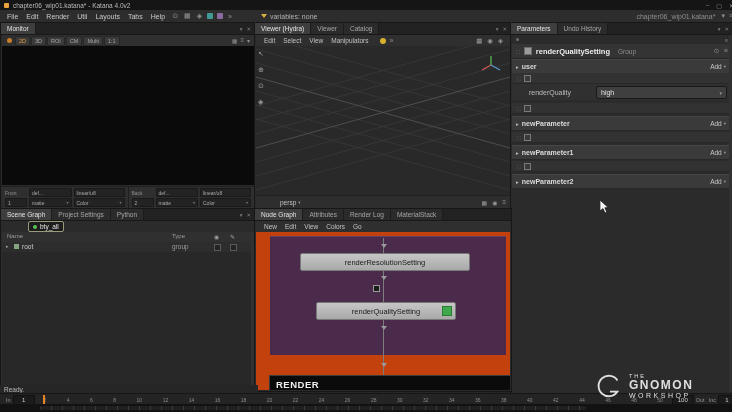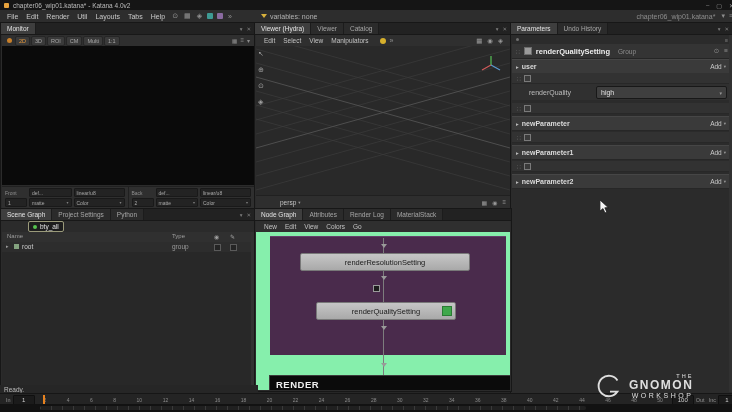--- a/index.html
+++ b/index.html
@@ -46,21 +46,21 @@
   .viewer-canvas{position:absolute;left:1px;right:1px;top:23px;bottom:13px;background:#292929;overflow:hidden;}
   .grid{position:absolute;left:0;top:0;}
   .vtools{position:absolute;left:2px;top:4px;display:flex;flex-direction:column;gap:8px;color:#9f9f9f;font-size:7px;z-index:2;}
   .axis{position:absolute;right:8px;top:8px;}
   .viewer-bottom{position:absolute;left:1px;right:1px;bottom:1px;height:12px;background:#2e2e2e;border-top:1px solid #202020;display:flex;align-items:center;font-size:6.5px;color:#c5c5c5;}
   .cam-dd{display:flex;align-items:center;gap:2px;margin-left:24px;}
   .cam-dd .caret{font-size:4.5px;color:#9a9a9a;}
   .vb-end{margin-left:auto;display:flex;gap:5px;color:#9a9a9a;padding-right:4px;font-size:6px;}
   
   .ng-menu{position:absolute;left:1px;right:1px;top:12px;height:11px;background:#2f2f2f;border-bottom:1px solid #202020;display:flex;align-items:center;font-size:6.5px;color:#c3c3c3;padding:0 4px;}
-  .ng-canvas{position:absolute;left:1px;right:1px;top:23px;bottom:1px;background:#86efac;overflow:hidden;text-align:center;}
+  .ng-canvas{position:absolute;left:1px;right:1px;top:23px;bottom:1px;background:#c2410c;overflow:hidden;text-align:center;}
   .backdrop{position:absolute;left:14px;top:4px;width:236px;height:118px;background:#4a2b4c;border-top:1px solid #64406a;}
   .vline{position:absolute;left:127px;top:6px;width:1px;height:152px;background:#7d7d7d;}
   .arrow-down{position:absolute;width:0;height:0;border-left:3px solid transparent;border-right:3px solid transparent;border-top:4px solid #9a9a9a;left:125px;}
   .conn-sq{position:absolute;left:117px;top:53px;width:5px;height:5px;border:1px solid #9a9a9a;background:#1d1d1d;}
   .gnode{position:absolute;height:16px;background:linear-gradient(#c6c6c6,#a9a9a9);border:1px solid #787878;border-radius:2px;display:flex;align-items:center;justify-content:center;font-size:7.5px;color:#1a1a1a;}
   .gnode .flag{position:absolute;right:3px;top:3px;width:8px;height:8px;background:#3fa84b;border:1px solid #2a7c34;}
   .render-bar{position:absolute;left:13px;top:143px;width:238px;height:16px;background:#0b0b0b;border:1px solid #3c3c3c;display:flex;align-items:center;padding-left:6px;font-size:9.5px;font-weight:bold;letter-spacing:.5px;color:#ededed;}
   
   .p-toolbar{position:absolute;left:1px;right:1px;top:12px;height:9px;background:#2b2b2b;border-bottom:1px solid #222;display:flex;align-items:center;padding:0 4px;}
   .pdot{width:3px;height:3px;border-radius:50%;background:#6f6f6f;}
@@ -100,21 +100,21 @@
   .statusbar{left:0;top:385px;width:254px;height:9px;font-size:6.5px;color:#bdbdbd;padding-left:4px;display:flex;align-items:center;background:#262626;}
   .timeline-a{left:0;top:393px;width:732px;height:11px;background:#242424;border-top:1px solid #161616;display:flex;align-items:center;padding:0 4px;font-size:5.5px;color:#8f8f8f;}
   .tl-label{margin:0 2px;}
   .tl-box{background:#1b1b1b;border:1px solid #101010;border-radius:1px;min-width:16px;height:8px;display:flex;align-items:center;justify-content:center;color:#cfcfcf;font-size:6px;padding:0 2px;}
   .ruler{flex:1;display:flex;justify-content:space-between;align-items:center;position:relative;margin:0 6px;font-size:5px;color:#8a8a8a;height:100%;padding:0 3px;}
   .playhead{position:absolute;left:2px;top:1px;bottom:1px;width:2px;background:#e8821e;}
   .timeline-b{left:0;top:404px;width:732px;height:8px;background:#121212;}
   .tl-track{position:absolute;left:40px;right:146px;top:2px;height:4px;border-radius:2px;background:repeating-linear-gradient(90deg,#3a3a3a 0 1px,#202020 1px 11px);}
   
   .watermark{left:596px;top:372px;display:flex;align-items:center;gap:5px;color:#f2f2f2;opacity:.9;z-index:5;pointer-events:none;}
-  .wm-text{display:flex;flex-direction:column;line-height:1.1;align-items:flex-end;}
+  .wm-text{display:flex;flex-direction:column;line-height:1.1;}
   .wm-1{font-size:5.5px;letter-spacing:2px;}
   .wm-2{font-size:12px;font-weight:bold;letter-spacing:1.5px;}
   .wm-3{font-size:7px;letter-spacing:2.5px;}
   .cursor{left:600px;top:200px;z-index:9;}
 </style>
 </head>
 <body>
 
 <div id="app">
 

